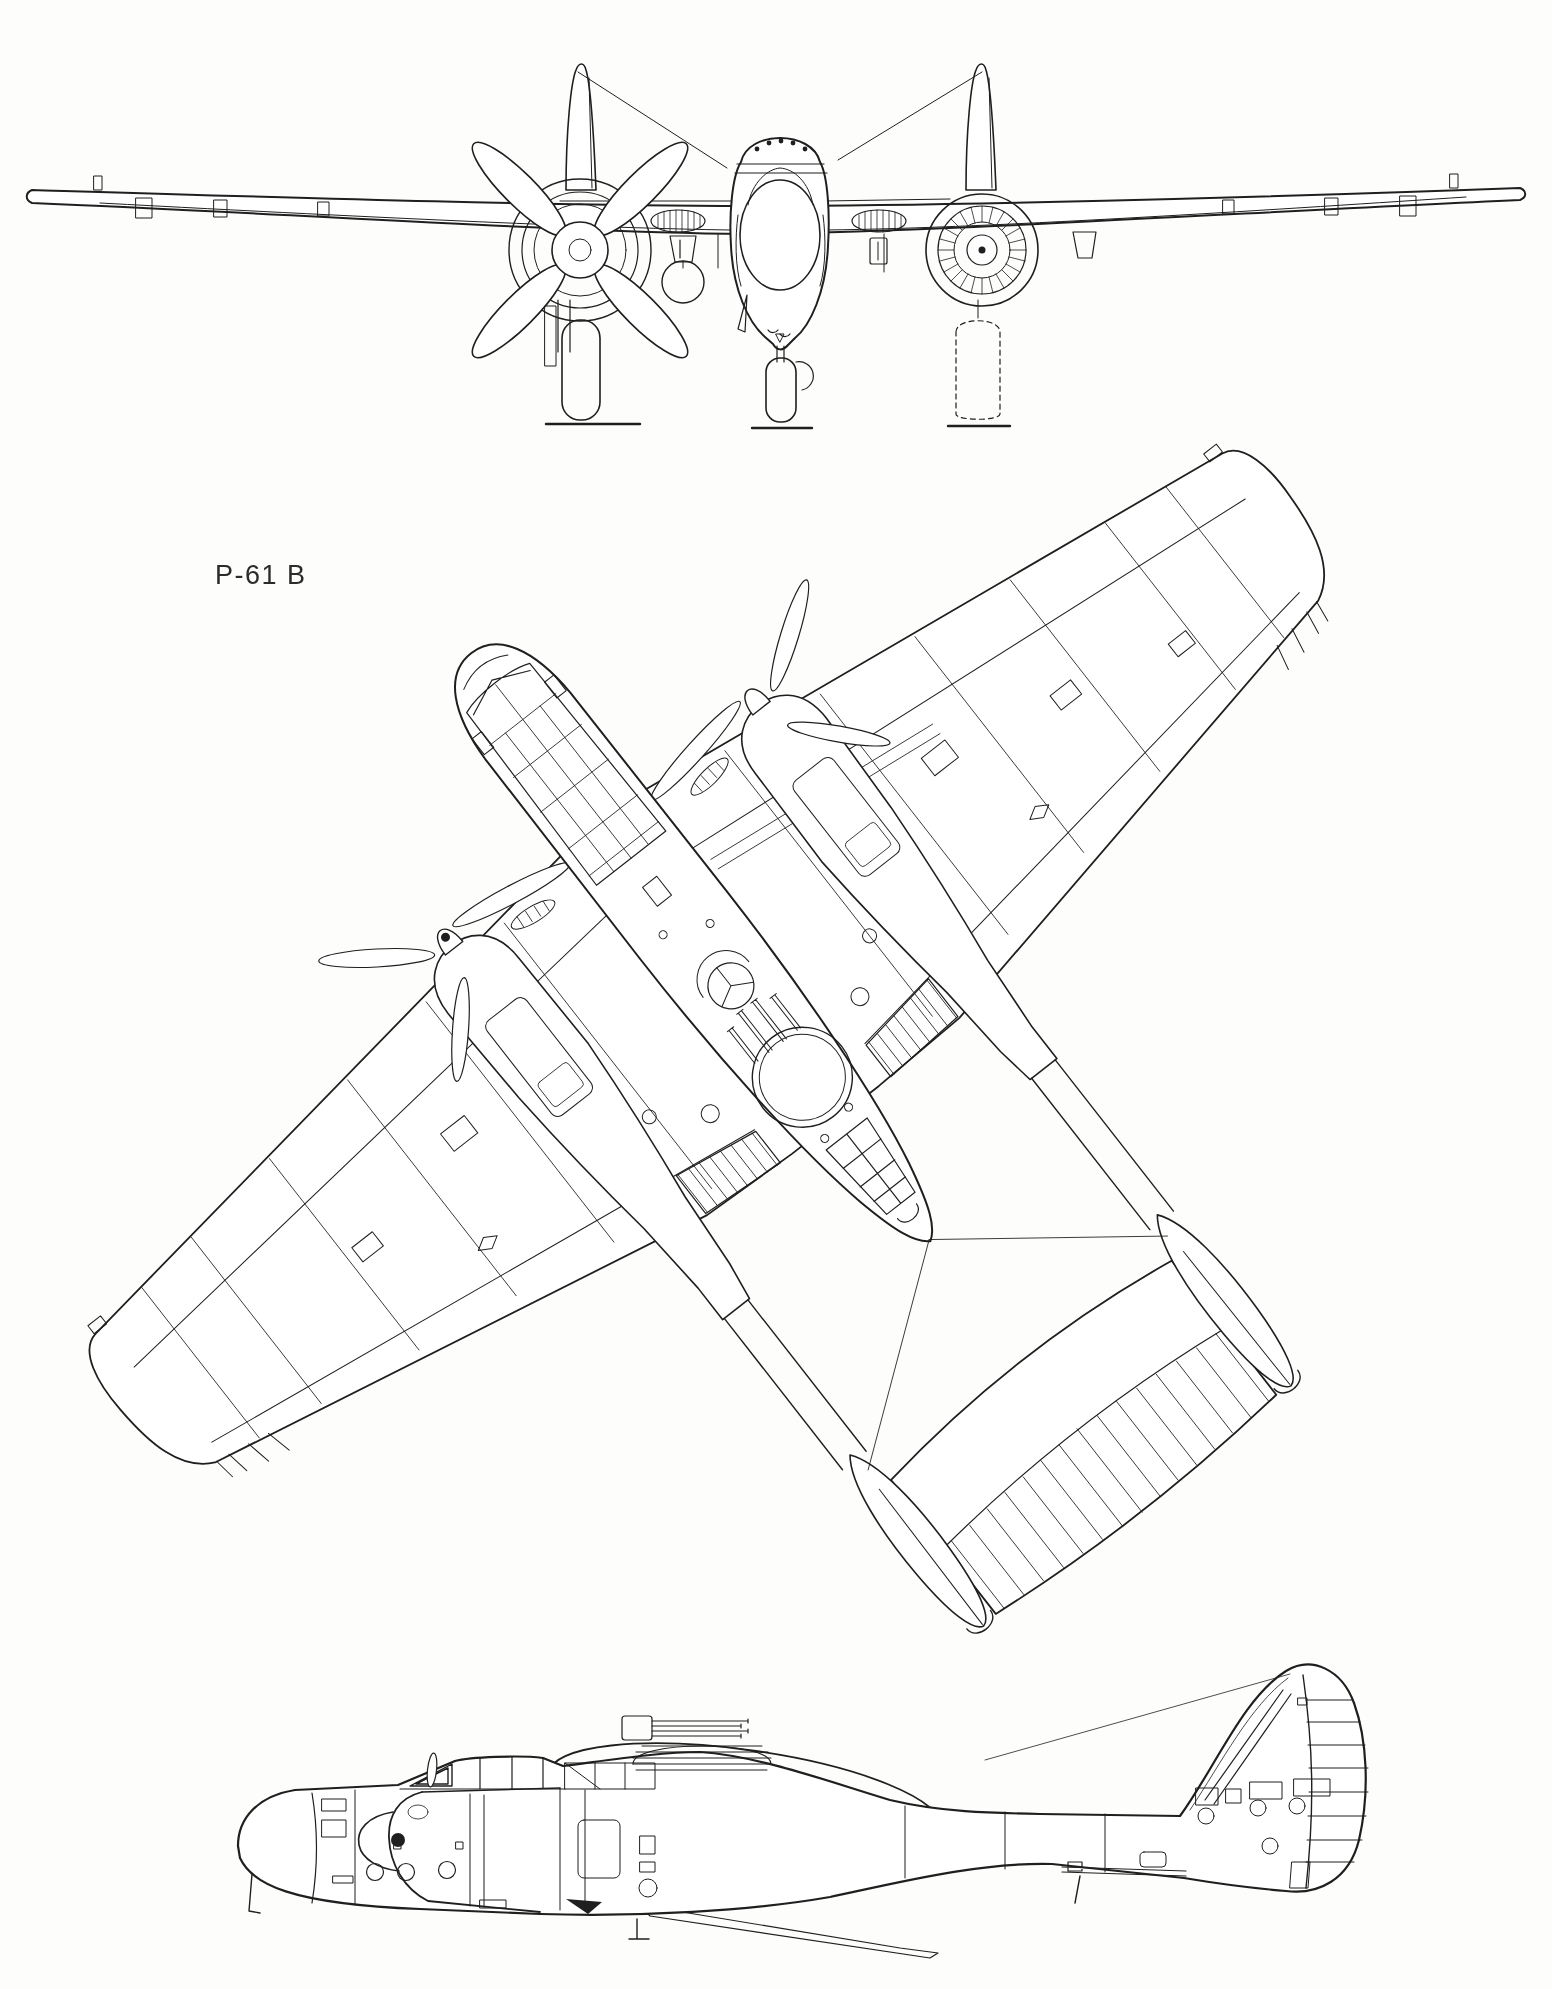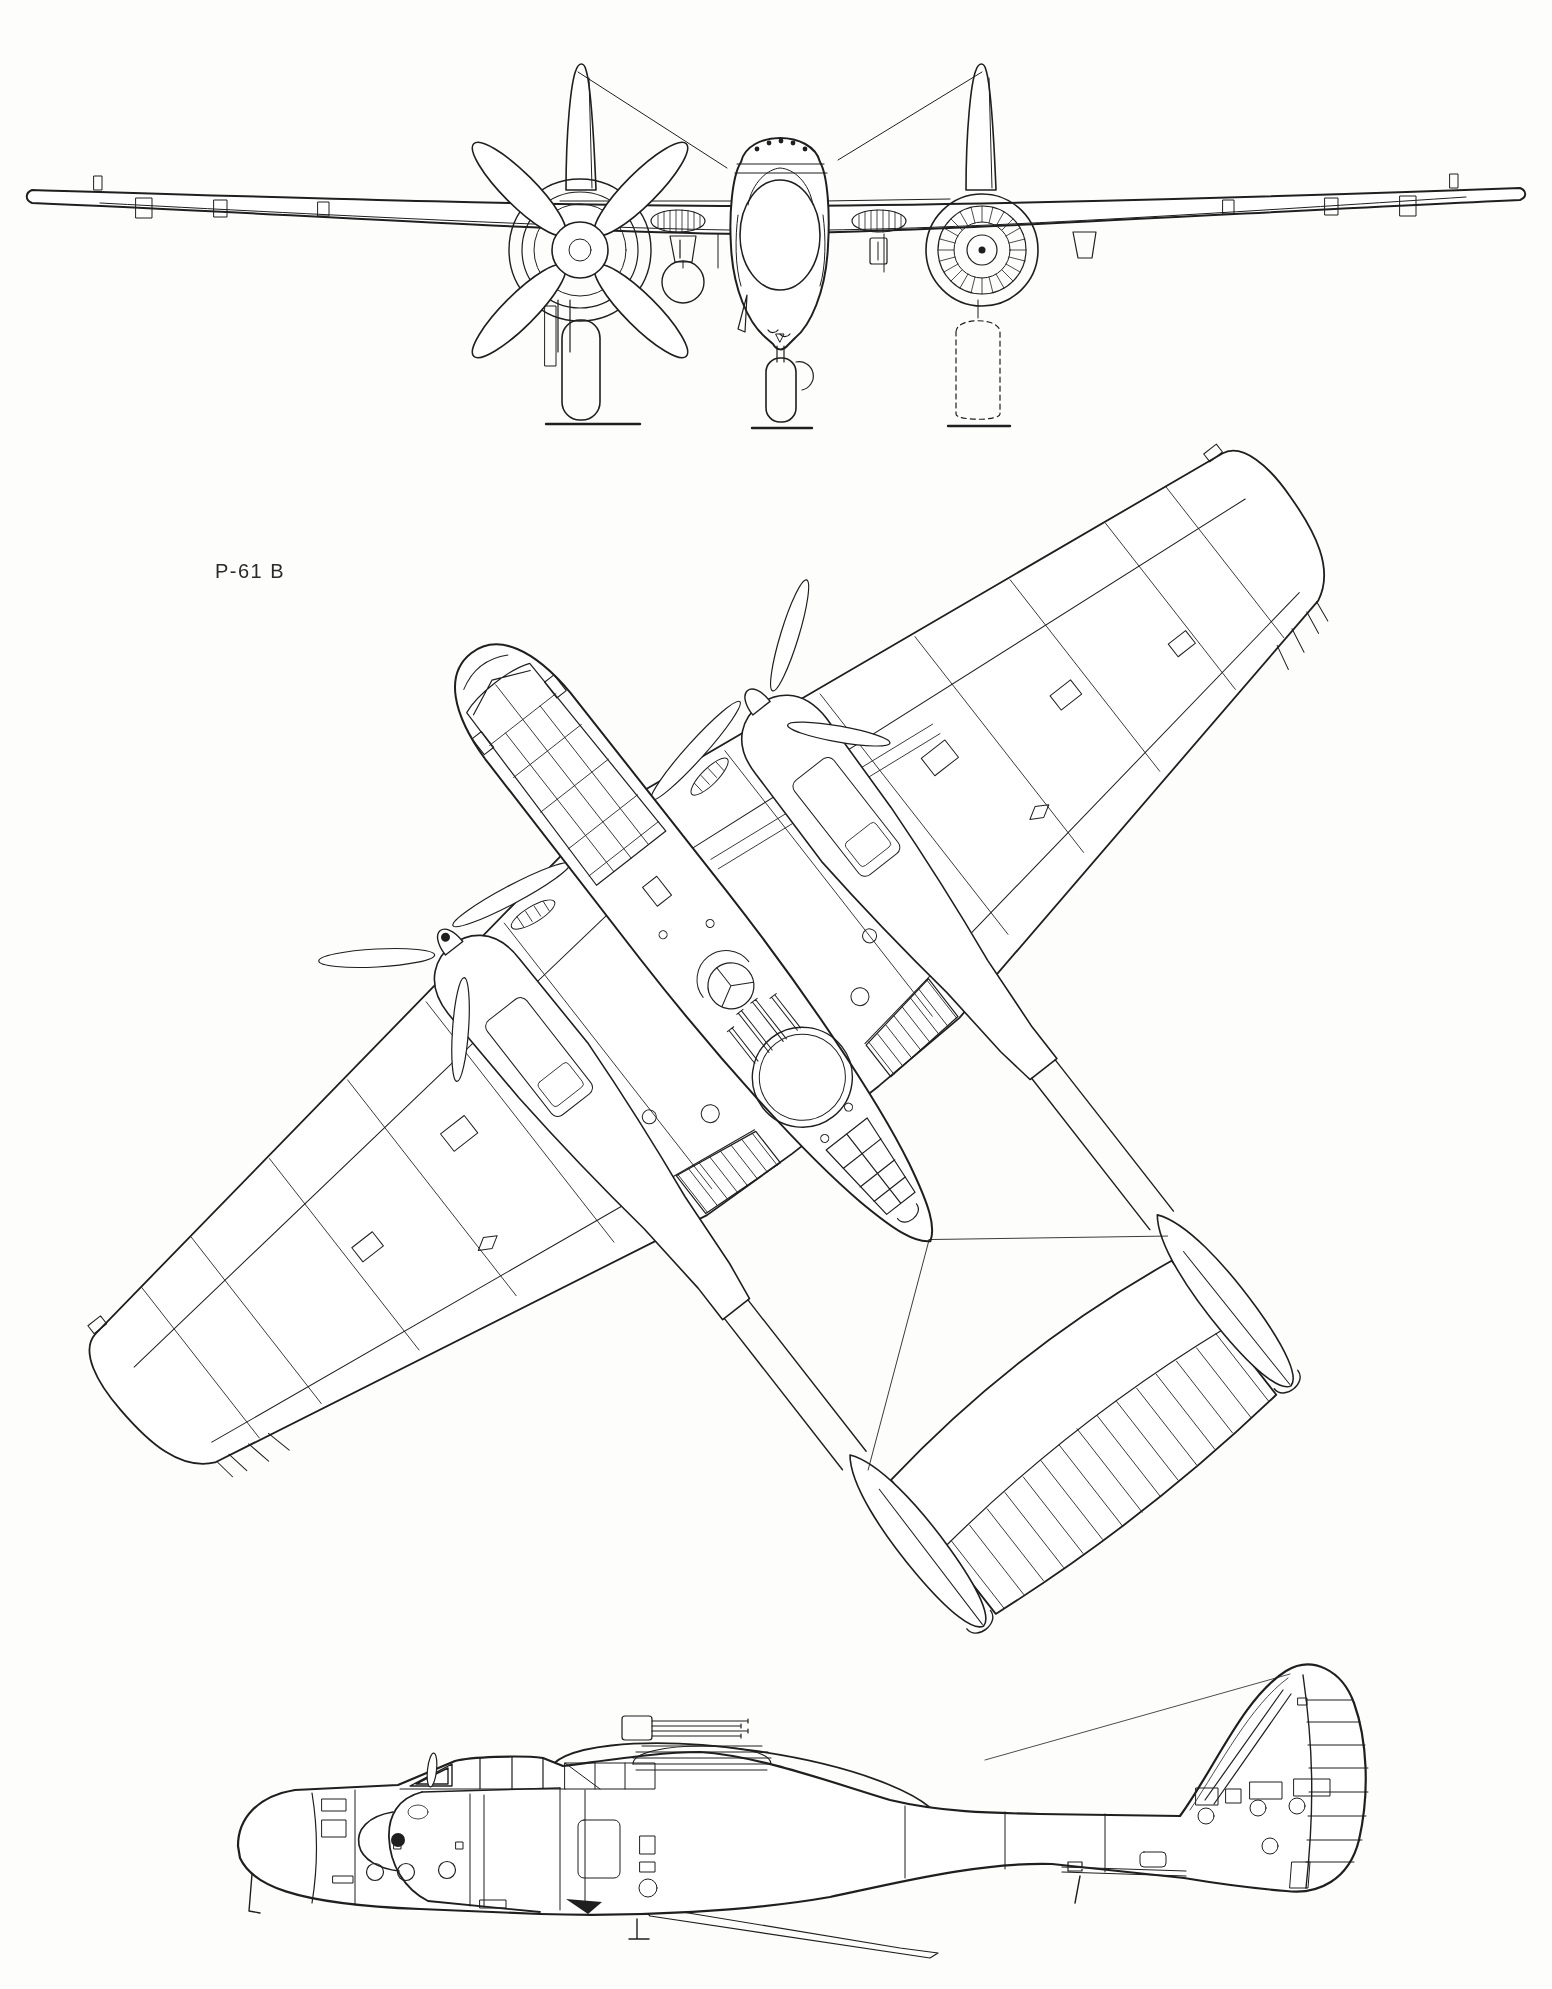--- a/index.html
+++ b/index.html
@@ -12,21 +12,21 @@
   svg { position:absolute; left:0; top:0; }
   svg * { vector-effect:none; }
   .ink  { stroke:var(--ink); fill:none; stroke-linecap:round; stroke-linejoin:round; }
   .w    { fill:#ffffff; }
   .solid{ fill:var(--ink); stroke:none; }
   .s08{stroke-width:.8}.s1{stroke-width:1}.s12{stroke-width:1.2}.s14{stroke-width:1.4}
   .s16{stroke-width:1.6}.s18{stroke-width:1.8}.s2{stroke-width:2}.s22{stroke-width:2.2}.s24{stroke-width:2.4}
   .dash{stroke-dasharray:5 4}
   #designation {
     position:absolute; left:215px; top:560px;
-    font-size:20px; letter-spacing:1.5px; color:#2b2b2b;
+    font-size:27px; letter-spacing:1.5px; color:#2b2b2b;
   }
 </style>
 </head>
 <body>
 
 <div id="page">
   <div id="designation">P-61 B</div>
 
   <svg width="1552" height="1989" viewBox="0 0 1552 1989">
     <defs>

